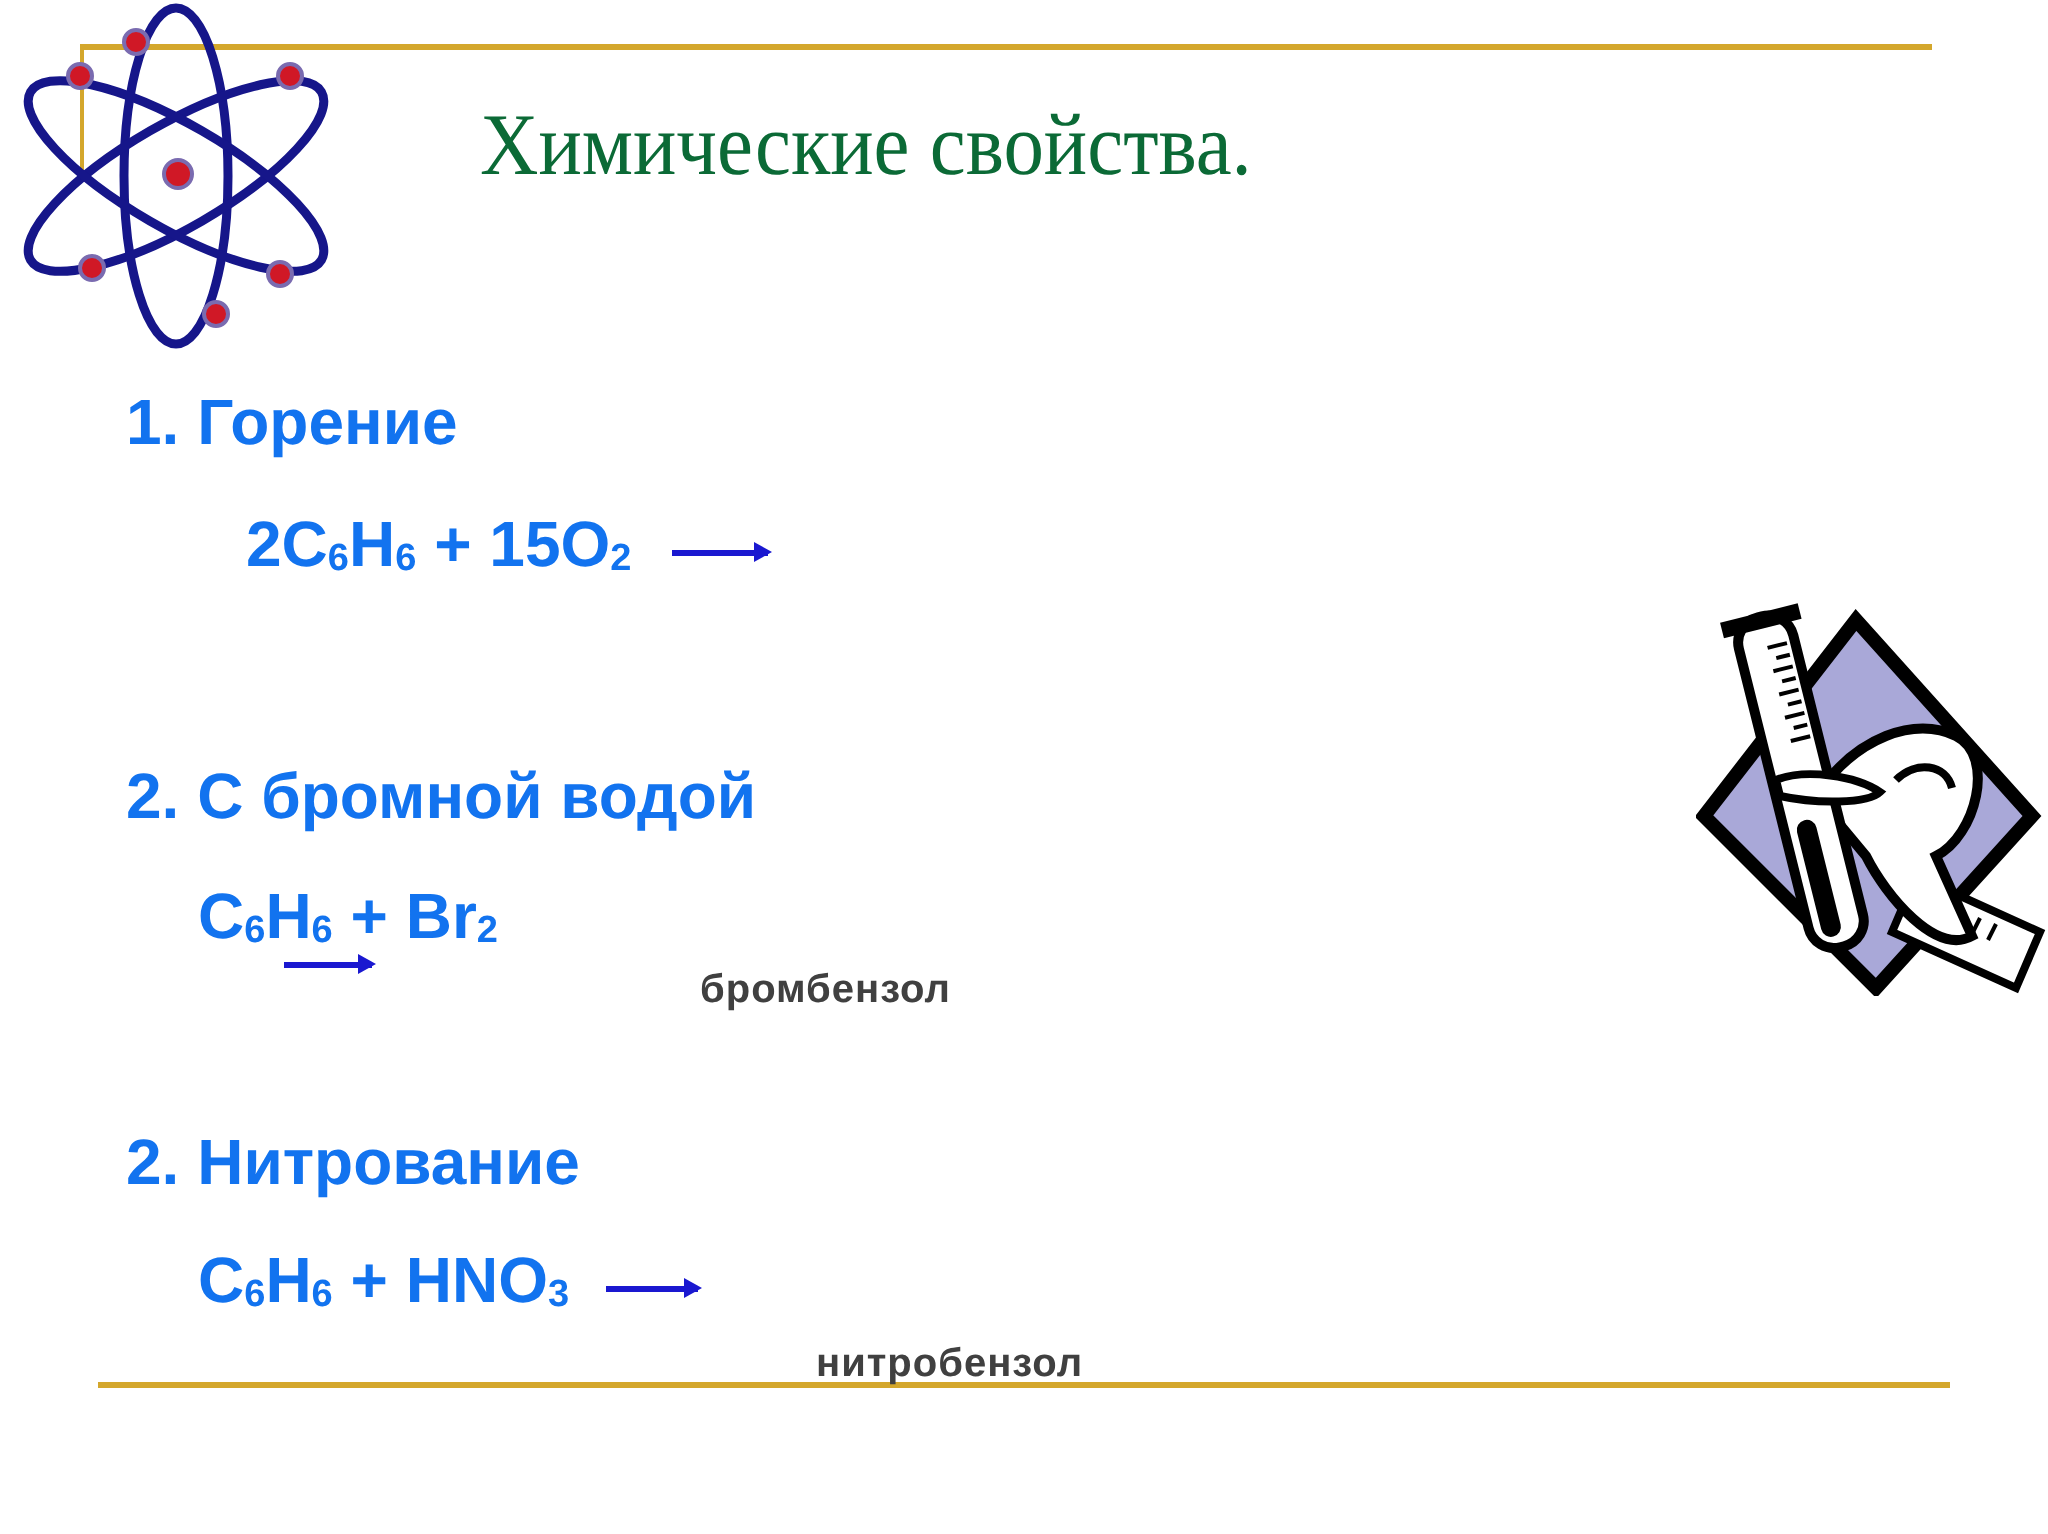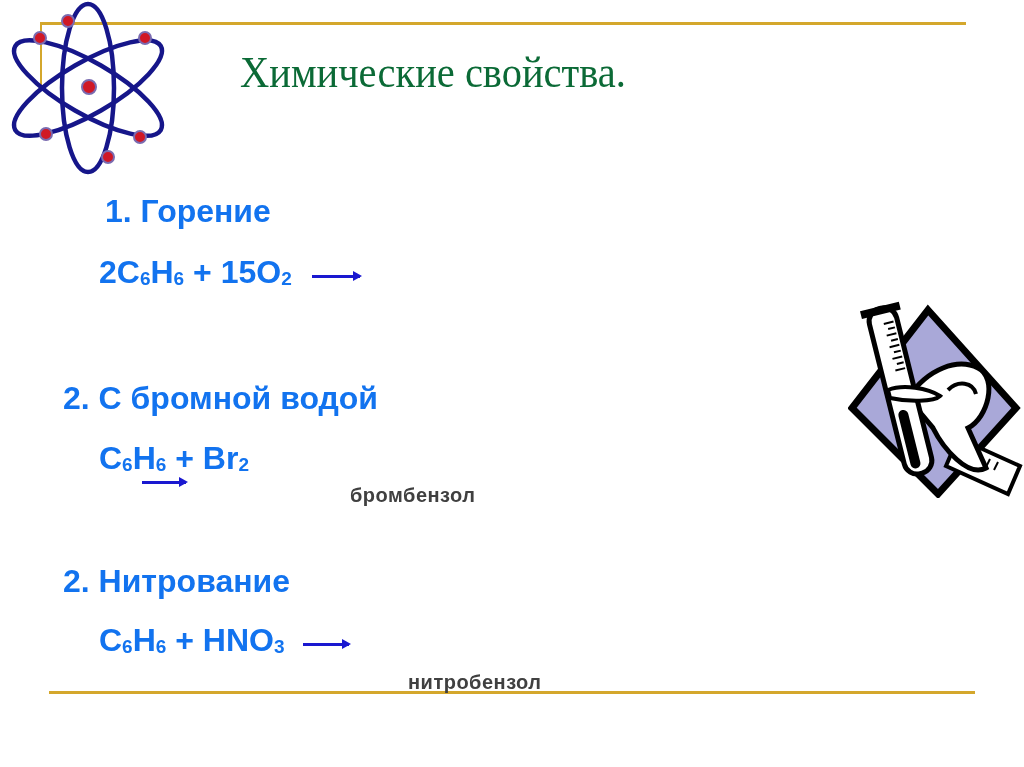--- a/index.html
+++ b/index.html
@@ -36,22 +36,22 @@
       <circle cx="143" cy="38" r="6"></circle>
       <circle cx="44" cy="134" r="6"></circle>
       <circle cx="138" cy="137" r="6"></circle>
       <circle cx="106" cy="157" r="6"></circle>
     </g>
   </svg>
 </div>
 
 <div class="title">Химические свойства.</div>
 
-<div class="heading" style="top:193px;margin-left:42px;">1. Горение</div>
-<div class="eq" style="top:254px;">
+<div class="heading" style="top:193px;">1. Горение</div>
+<div class="eq" style="top:254px;margin-left:24px;">
   <span><span>2C</span><sub>6</sub><span>H</span><sub>6</sub><span style="white-space:pre"> + 15O</span><sub>2</sub></span>
   <span class="arrow" style="width:48px; margin-left:20px; margin-right:10px;"></span>
 </div>
 
 <div class="heading" style="top:380px;">2. С бромной водой</div>
 <div class="eq" style="top:440px;flex-direction:column;">
   <span><span>C</span><sub>6</sub><span>H</span><sub>6</sub><span style="white-space:pre"> + Br</span><sub>2</sub></span>
   <span class="arrow" style="width:44px; margin-left:4px; margin-right:24px;"></span>
 </div>
 <div class="label" style="left:350px; top:484px;">бромбензол</div>

